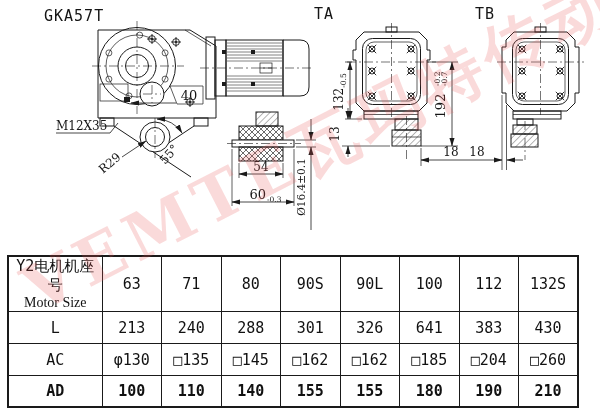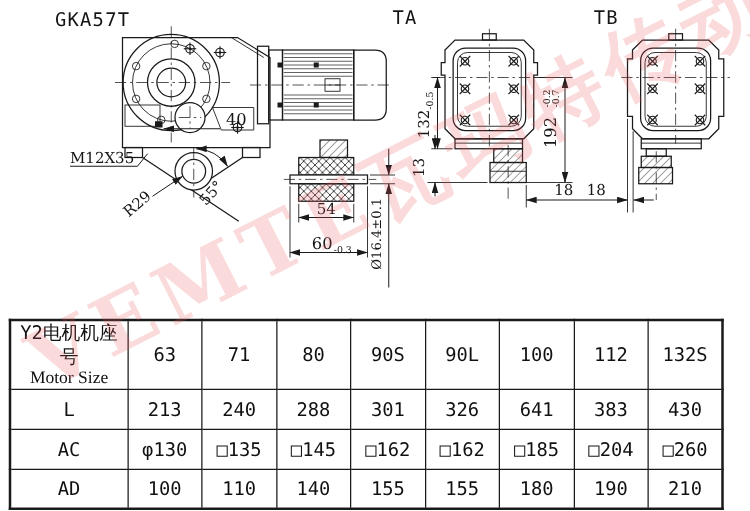--- a/index.html
+++ b/index.html
@@ -20,21 +20,21 @@
              color:rgba(233,85,85,0.22);transform:rotate(-27deg);transform-origin:0 50%;
              pointer-events:none;z-index:6;line-height:1;}
   table.dim-table{position:absolute;left:7px;top:255px;width:572px;border-collapse:collapse;
                   table-layout:fixed;z-index:2;background:transparent;}
   table.dim-table td{border:1.5px solid #1a1a1a;text-align:center;vertical-align:middle;
                      font:15px "DejaVu Sans Mono",monospace;color:#111;padding:0;}
   table.dim-table{border:2px solid #1a1a1a;}
   td.hd{font-size:13px;}
   td.hd .en{font-size:14px;font-family:Liberation Serif, serif;}
   tr.r-head td{height:44px;}
-  tr.r-l td{height:31px;} tr.r-ac td{height:31px;} tr.r-ad td{height:30px;}
+  tr.r-l td{height:31px;} tr.r-ac td{height:31px;} tr.r-ad td{height:30px;font-weight:bold;}
 </style>
 </head>
 <body>
 
 <div class="stage">
 
 <svg width="600" height="255" viewBox="0 0 600 255">
   <defs>
     <marker id="arr" viewBox="0 0 10 6" refX="9.5" refY="3" markerWidth="11" markerHeight="7" orient="auto-start-reverse">
       <path d="M0,0L10,3L0,6Z" fill="#1a1a1a"></path>

